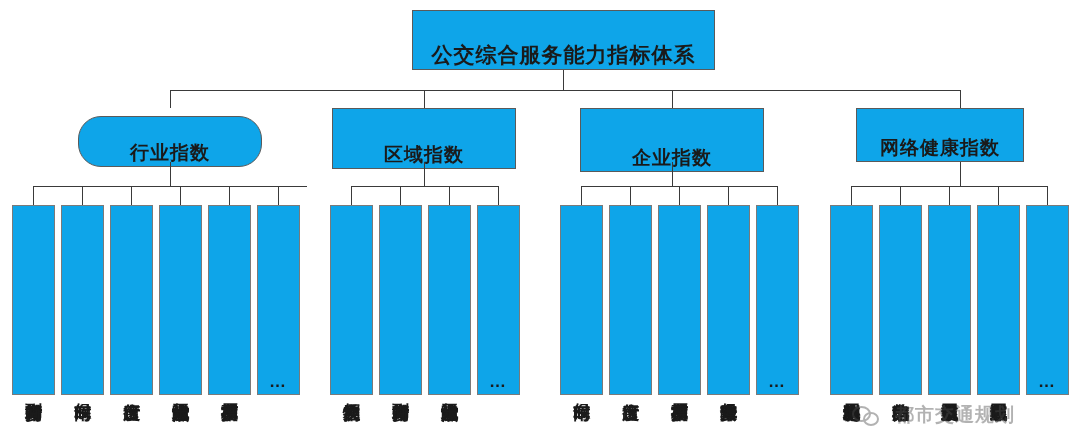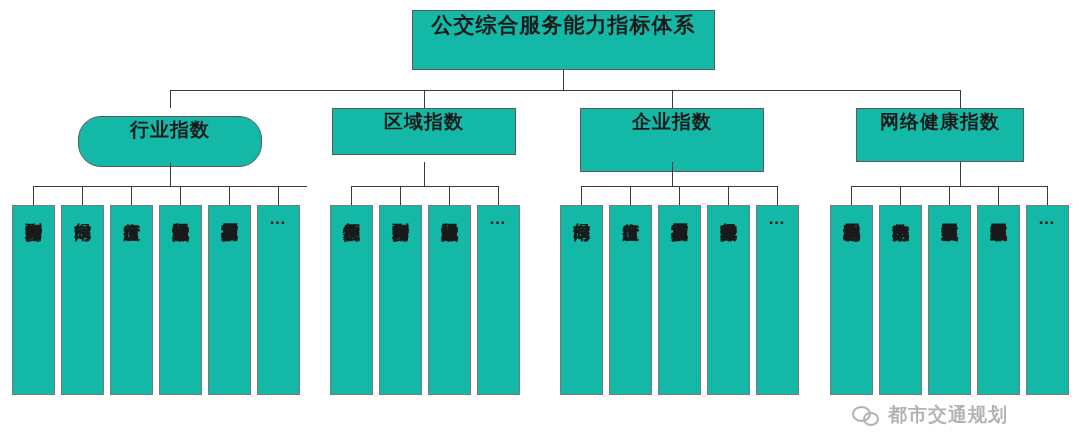--- a/index.html
+++ b/index.html
@@ -15,24 +15,24 @@
     width: 1080px;
     height: 435px;
     background: #ffffff;
     overflow: hidden;
   }
 
   
   .box {
     position: absolute;
     box-sizing: border-box;
-    background: #14b8a6;
+    background: #0ea5e9;
     border: 1px solid #6b6b6b;
     display: flex;
-    align-items: flex-start;
+    align-items: flex-end;
     justify-content: center;
     color: #1a1a1a;
   }
 
   .root-box {
     font-size: 21px;
     font-weight: 700;
     letter-spacing: 1px;
     border-color: #5a5a5a;
   }
@@ -75,21 +75,21 @@
     position: absolute;
     height: 0;
     border-top: 1px solid #3a3a3a;
   }
 
   
   #watermark {
     position: absolute;
     display: flex;
     align-items: center;
-    gap: 10px;
+    gap: 17px;
     opacity: 0.42;
     color: #4a4a4a;
   }
   #watermark .wm-text {
     font-size: 19px;
     font-weight: 700;
     letter-spacing: 1px;
   }
   .wechat-glyph {
     display: inline-block;
@@ -120,21 +120,21 @@
   <div class="line-h" style="left:170px; top:90px; width:791px;"></div>
 
   <div class="line-v" style="left:170px; top:90px; height:18px;"></div>
   <div class="line-v" style="left:424px; top:90px; height:18px;"></div>
   <div class="line-v" style="left:672px; top:90px; height:18px;"></div>
   <div class="line-v" style="left:960px; top:90px; height:18px;"></div>
 
   <div class="box level2-box" style="left:78px; top:116px; width:184px; height:51px;border-radius:23px;">
     <span>行业指数</span>
   </div>
-  <div class="box level2-box" style="left:332px; top:108px; width:184px; height:47px;">
+  <div class="box level2-box" style="left:332px; top:108px; width:184px; height:61px;">
     <span>区域指数</span>
   </div>
   <div class="box level2-box" style="left:580px; top:108px; width:184px; height:64px;">
     <span>企业指数</span>
   </div>
   <div class="box level2-box" style="left:856px; top:108px; width:168px; height:54px;">
     <span>网络健康指数</span>
   </div>
 
   <div class="line-v" style="left:170px; top:162px; height:24px;"></div>

